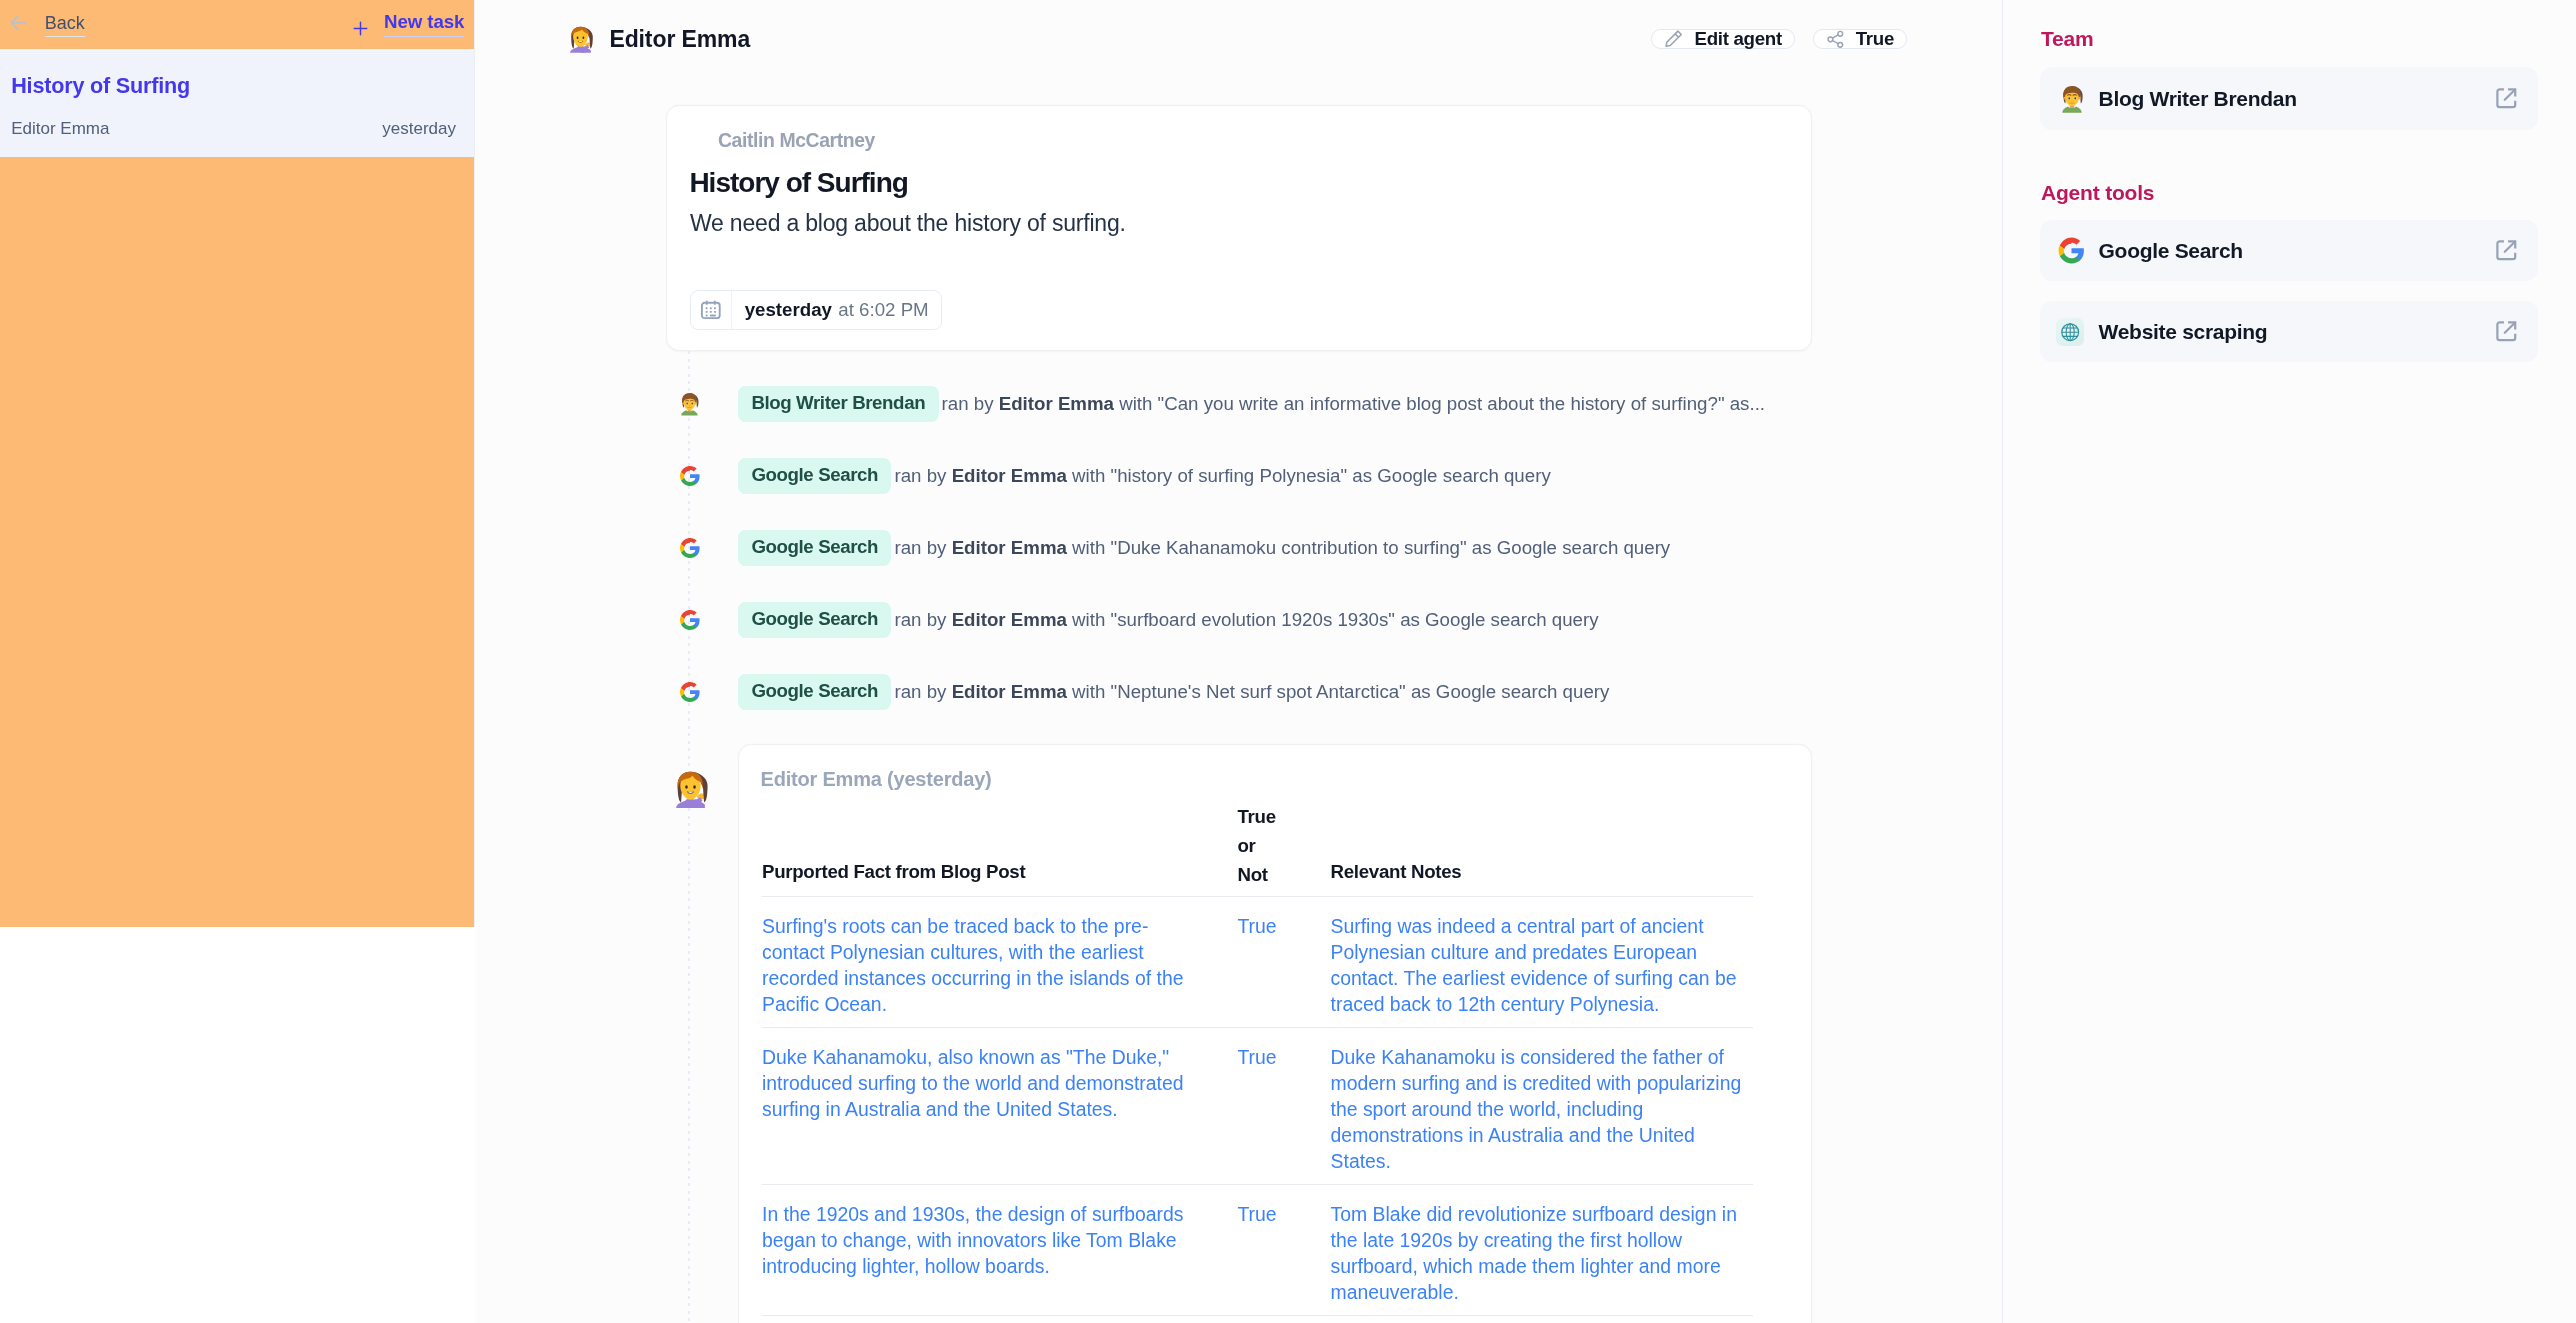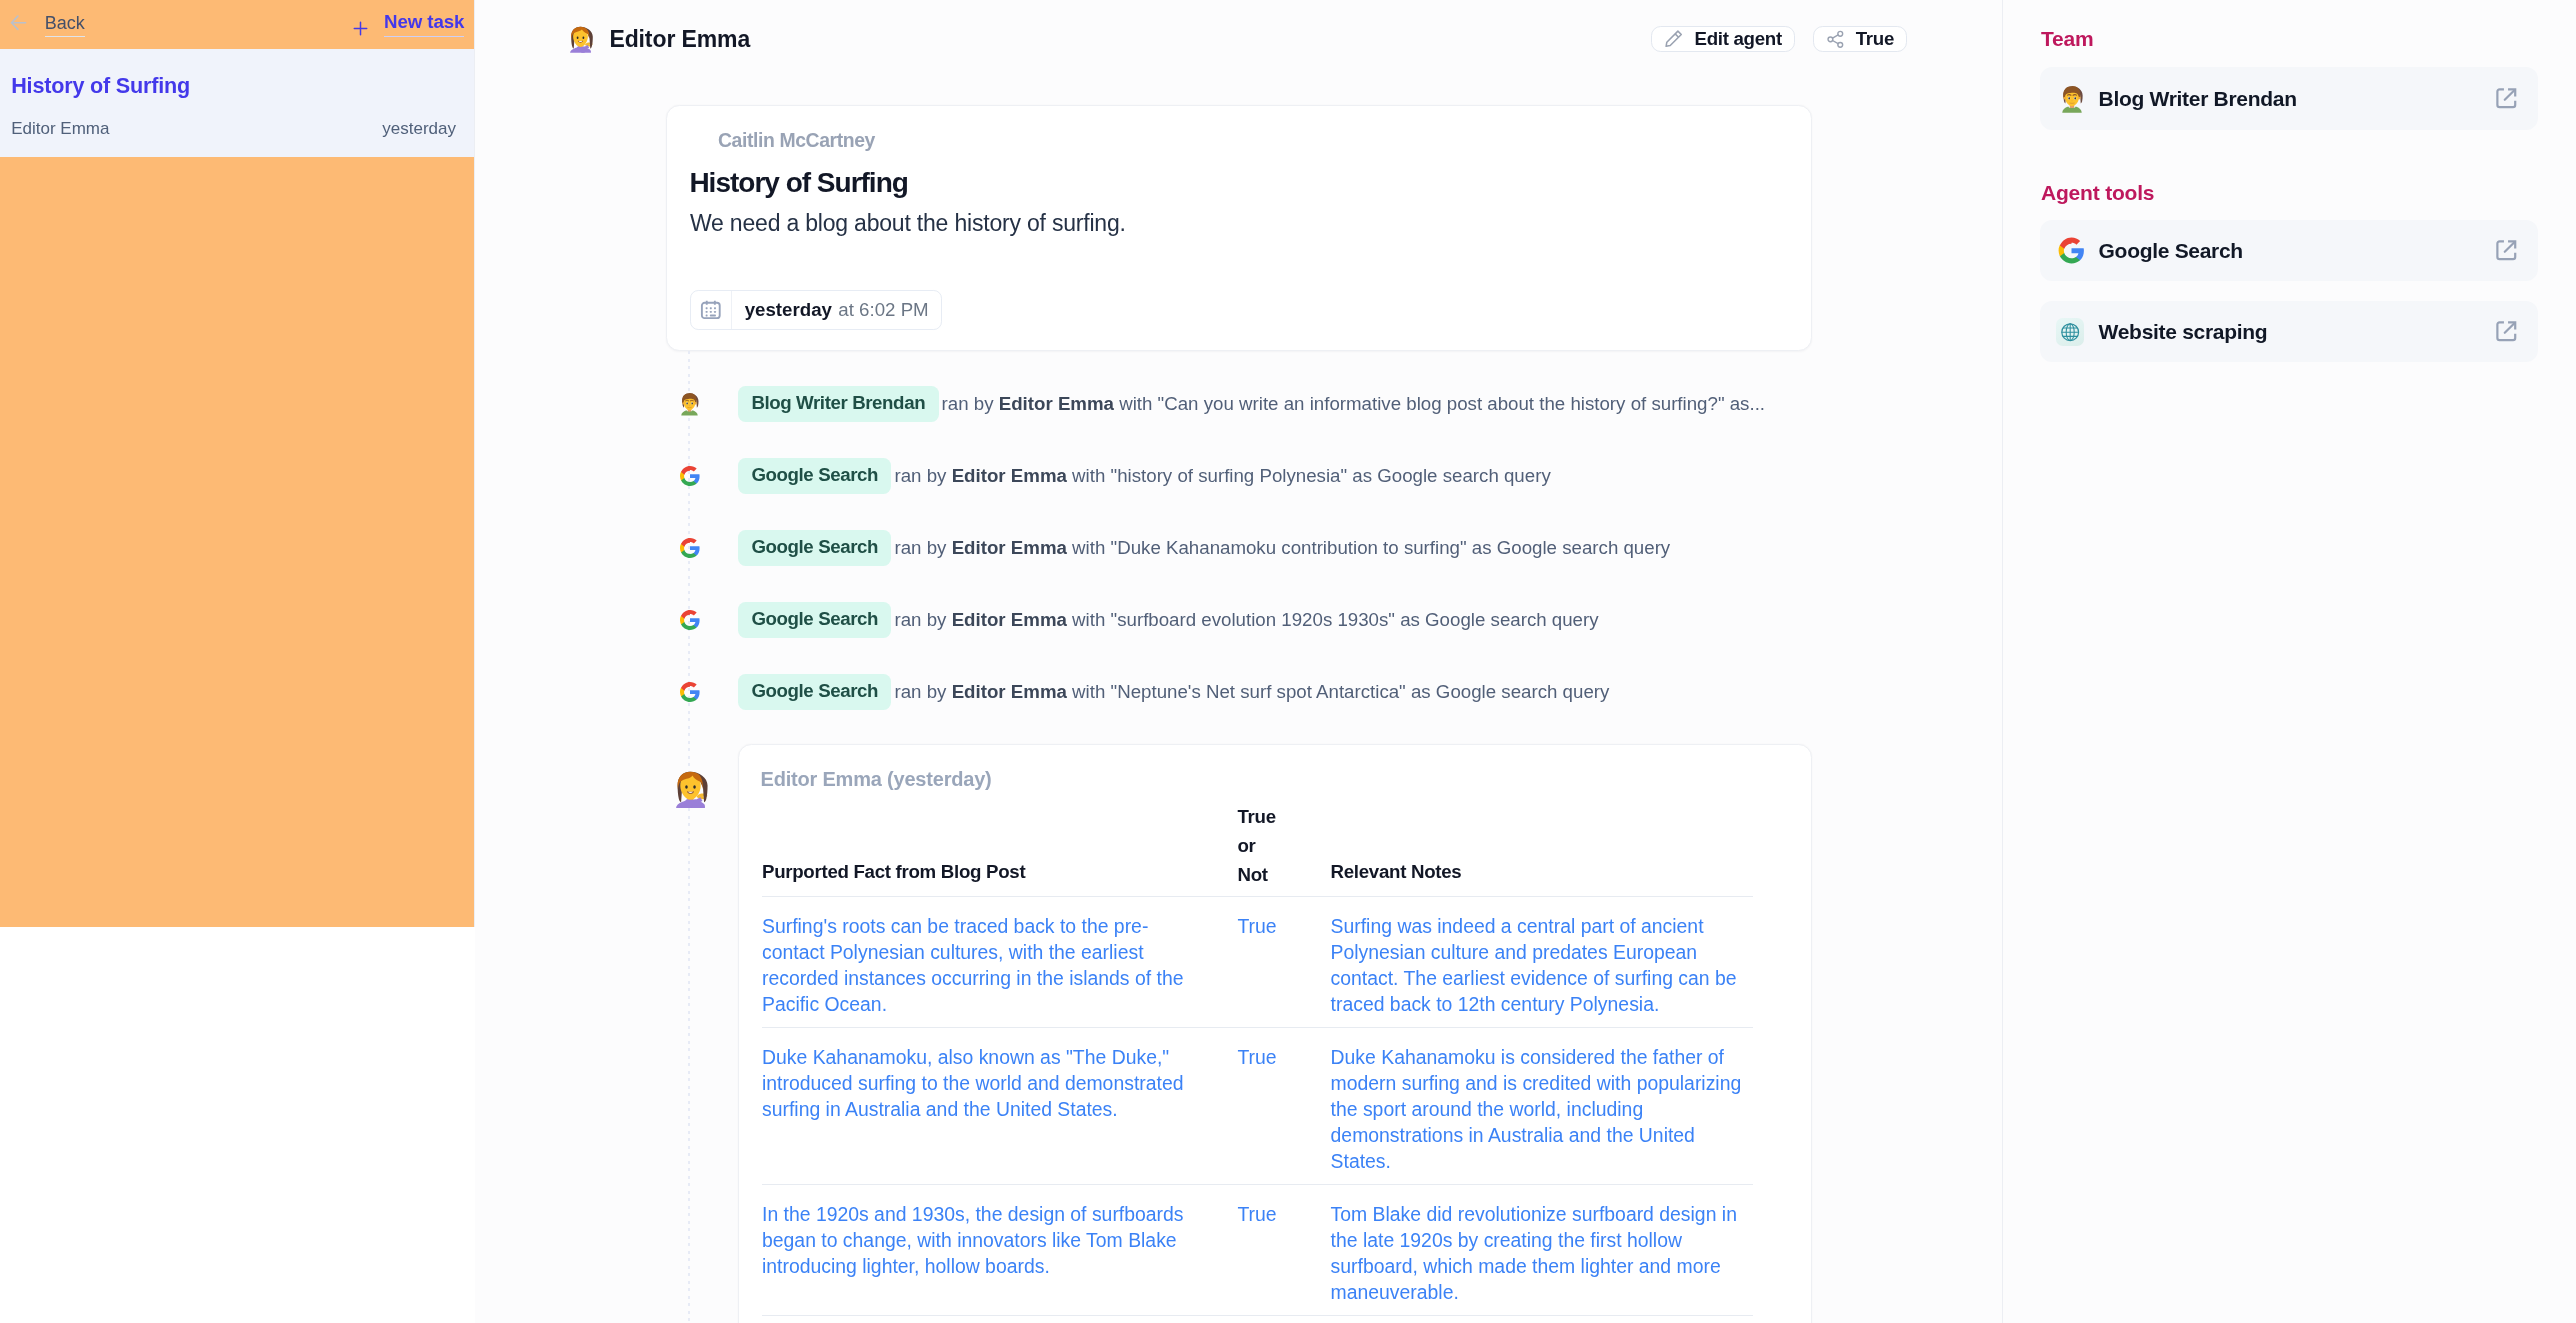--- a/index.html
+++ b/index.html
@@ -29,21 +29,21 @@
   .task-agent{font-size:17px;color:#50607a;line-height:1;}
   .task-time{font-size:17px;color:#50607a;line-height:1;}
 
   
   .main{flex:1 1 auto;height:1323px;background:#fcfcfd;position:relative;overflow:hidden;}
   .main-header{height:78px;display:flex;align-items:center;padding:0 95px 0 90px;background:#fcfcfd;}
   .agent-name{display:flex;align-items:center;gap:13.4px;}
   .agent-emoji{width:31px;height:31px;display:block;}
   .agent-title{font-size:23px;font-weight:700;color:#121726;letter-spacing:-0.1px;}
   .hdr-actions{margin-left:auto;display:flex;gap:18px;}
-  .hdr-btn{display:flex;align-items:center;gap:11.2px;height:26px;padding:0 12px;border:1.5px solid #e3e8f0;border-radius:9.7px;background:#ffffff;cursor:pointer;}
+  .hdr-btn{display:flex;align-items:center;gap:11.2px;height:20px;padding:0 12px;border:1.5px solid #e3e8f0;border-radius:9.7px;background:#ffffff;cursor:pointer;}
   .hdr-btn span{font-size:18.7px;font-weight:700;color:#121726;line-height:1;letter-spacing:-0.3px;}
   .hdr-btn svg{display:block;}
 
   .content{padding:0;}
 
   
   .task-card{margin-left:191px;margin-top:27px;width:1146px;height:246px;background:#fff;border:1.5px solid #eef0f4;border-radius:13.4px;padding:0 24.6px;box-shadow:0 0.7px 2.2px rgba(16,24,40,.04);position:relative;}
   .card-author{position:absolute;left:23px;top:25px;font-size:19.4px;color:#99a3b5;font-weight:700;line-height:1;letter-spacing:-0.4px;margin-left:28px;}
   .card-title{position:absolute;left:22.4px;top:63px;font-size:28px;font-weight:700;color:#121726;line-height:1;letter-spacing:-1px;}
   .card-desc{position:absolute;left:23px;top:106px;font-size:23px;color:#253145;line-height:1;letter-spacing:-0.2px;}

